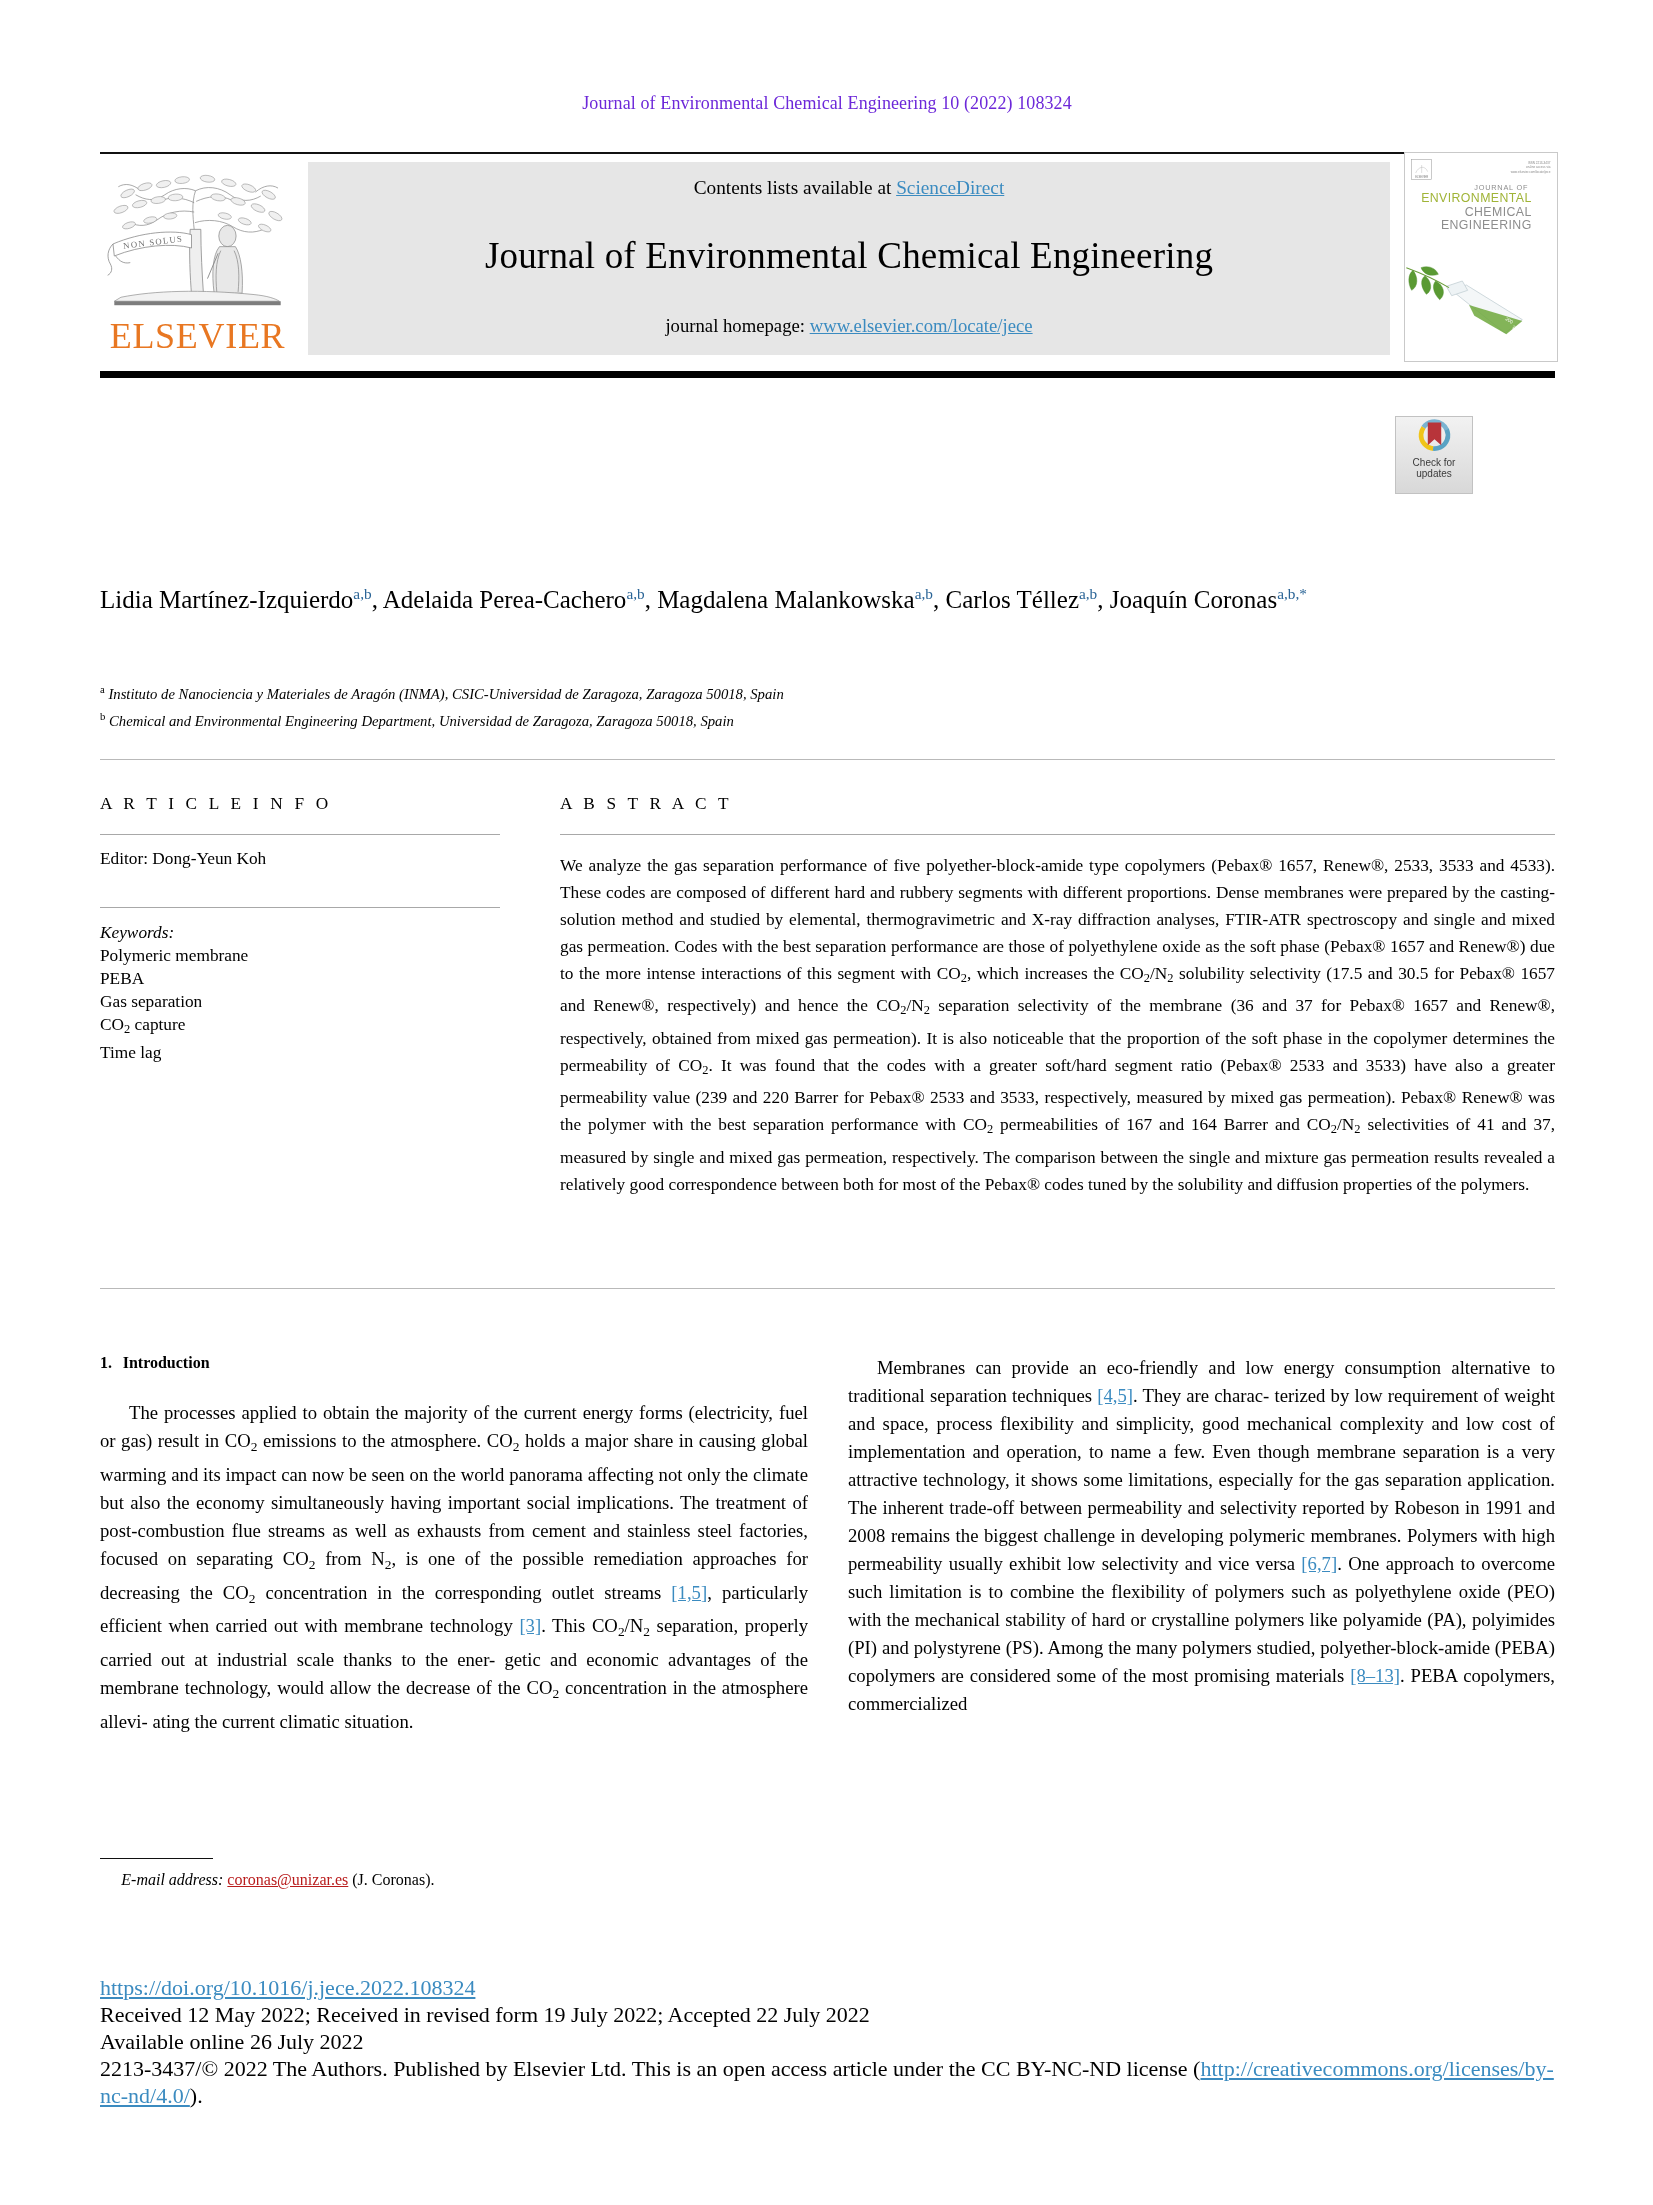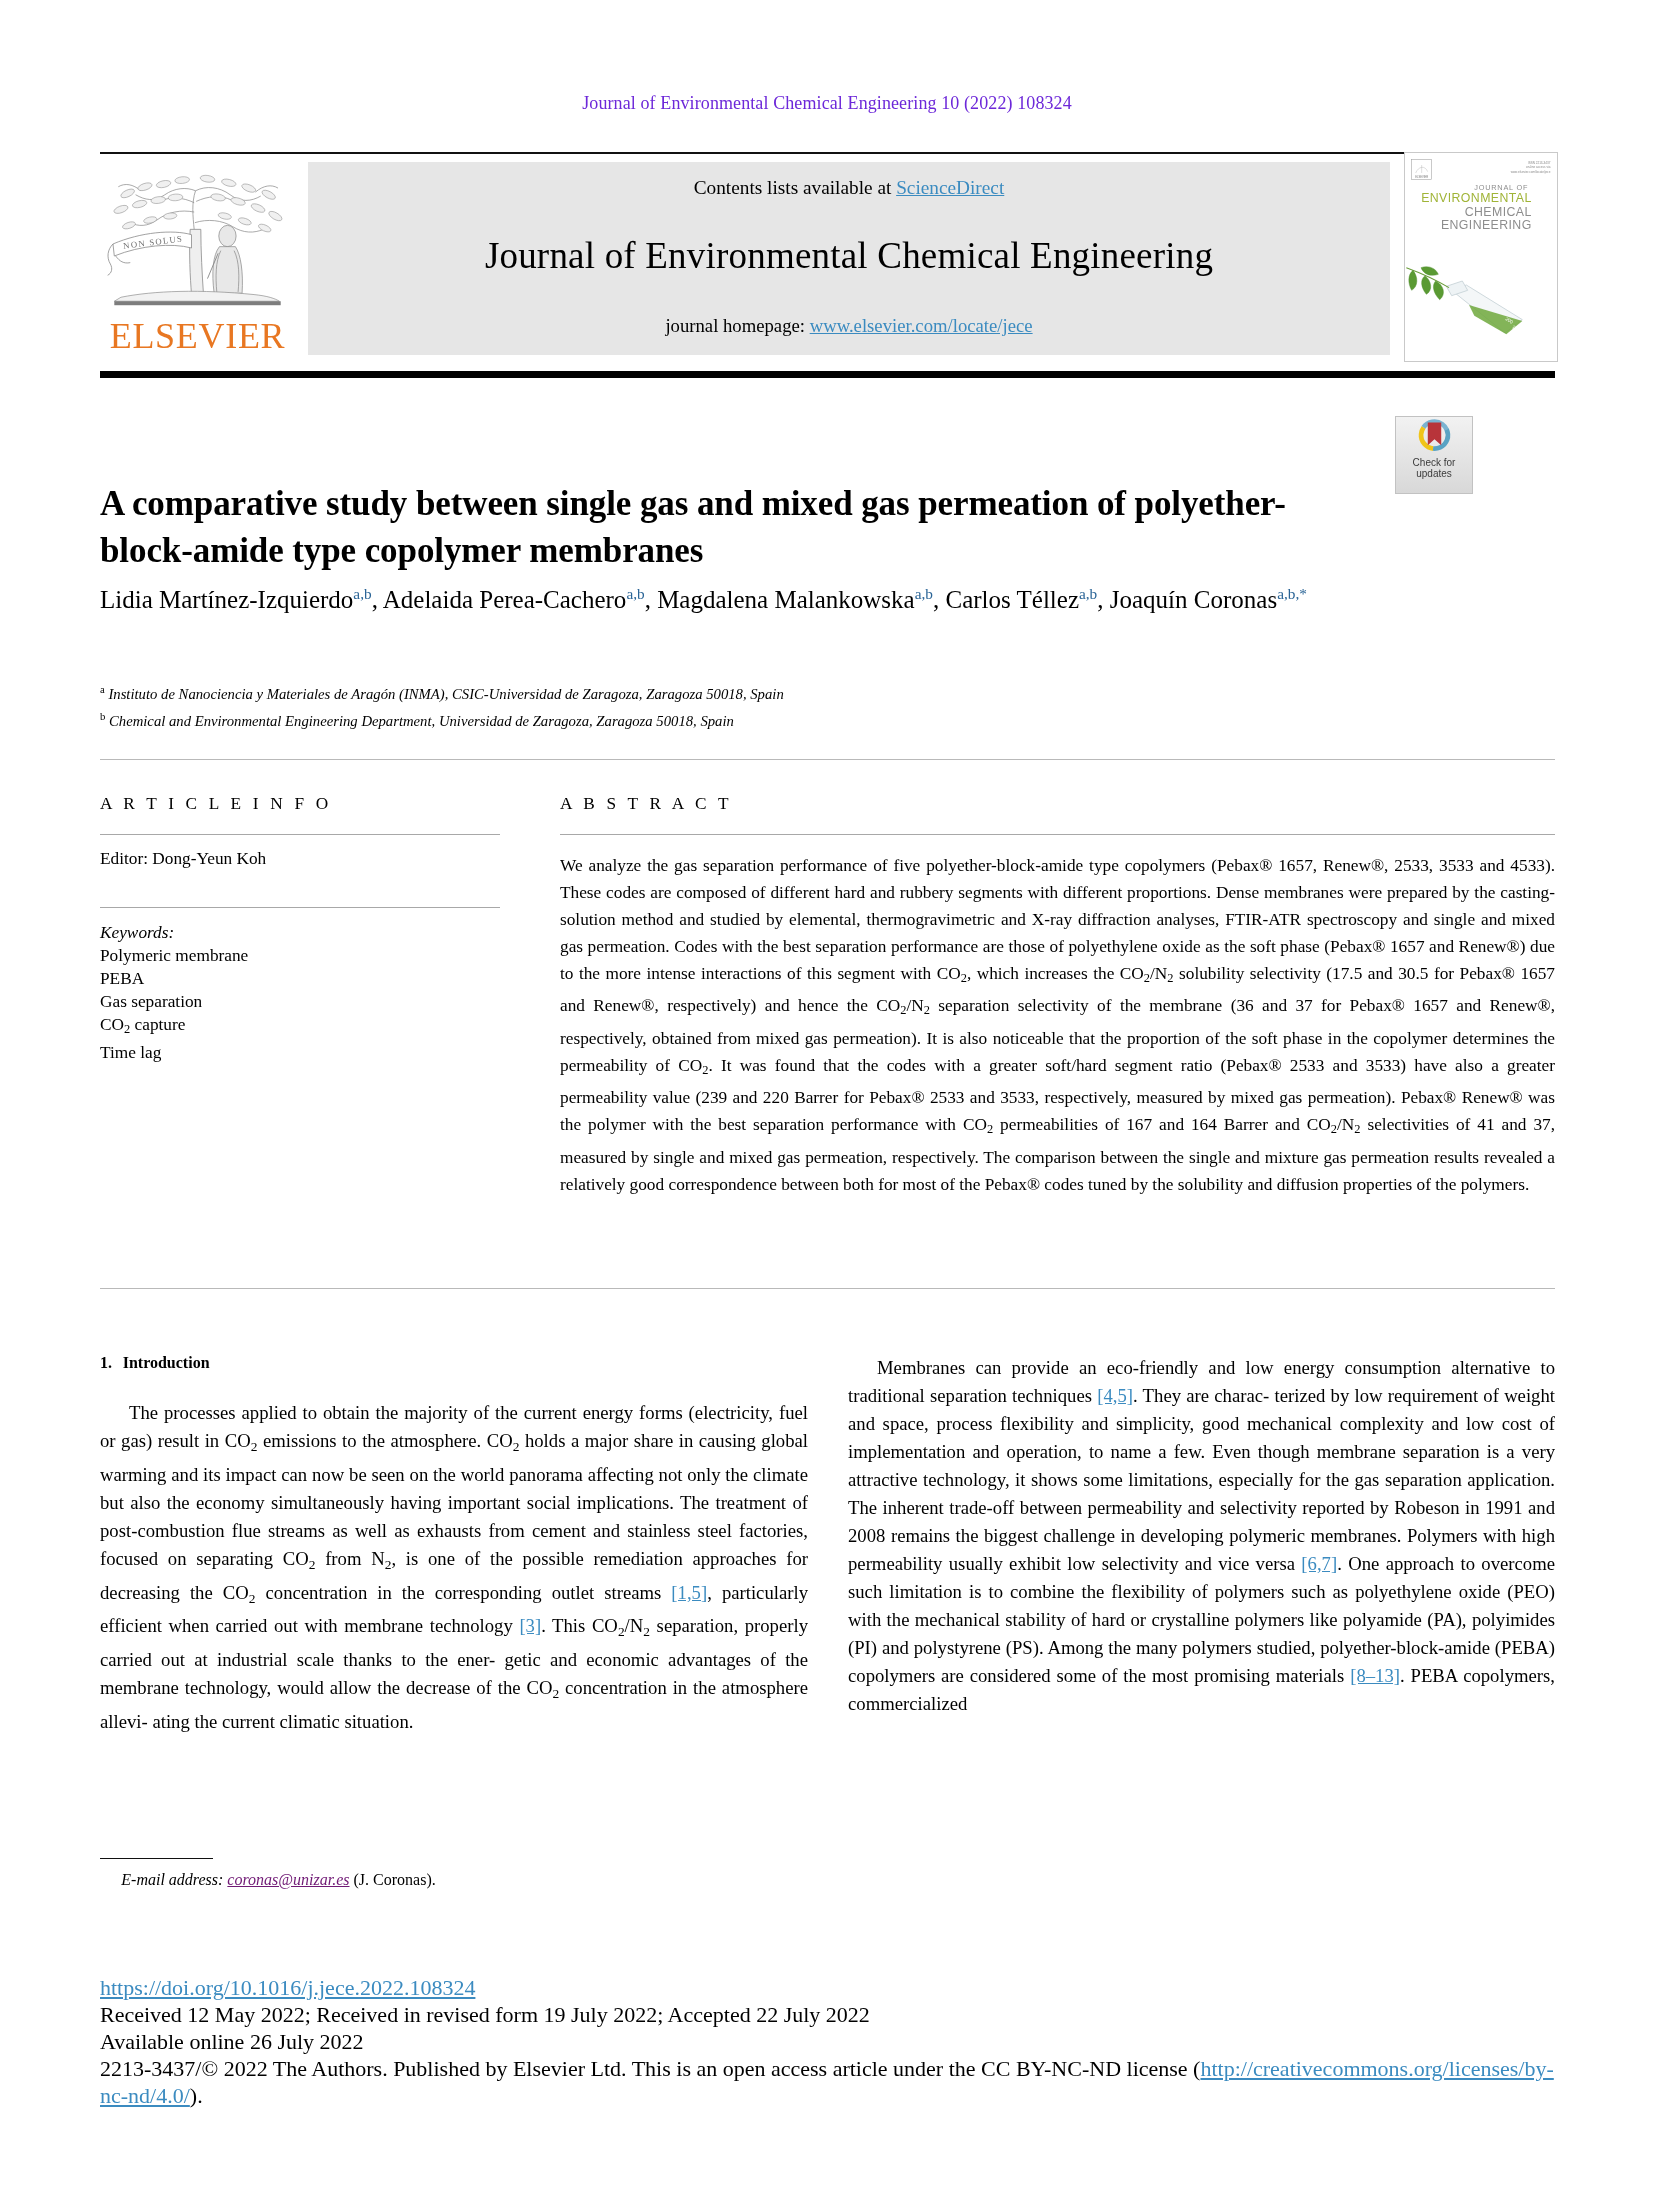--- a/index.html
+++ b/index.html
@@ -265,21 +265,21 @@
   .corr {
     position: absolute;
     top: 1867px;
     left: 100px;
     width: 1455px;
     font-size: 16px;
     line-height: 25px;
   }
   .corr .star { vertical-align: super; font-size: 11.3px; }
   .ital { font-style: italic; }
-  .mail-link { color: #701a75; font-style: italic; }
+  .mail-link { color: #b91c1c; }
 
   .pubinfo {
     position: absolute;
     top: 1974px;
     left: 100px;
     width: 1455px;
     font-size: 22px;
     line-height: 27px;
   }
   .doi-link { color: #3b8bc0; }
@@ -408,21 +408,20 @@
     <svg width="43" height="39" viewBox="0 0 64 58">
       <circle cx="32" cy="27" r="20" fill="none" stroke="#f0c419" stroke-width="7" stroke-dasharray="42 84" transform="rotate(95 32 27)"></circle>
       <circle cx="32" cy="27" r="20" fill="none" stroke="#7ab3d1" stroke-width="7" stroke-dasharray="42 84" transform="rotate(215 32 27)"></circle>
       <circle cx="32" cy="27" r="20" fill="none" stroke="#59a3c4" stroke-width="7" stroke-dasharray="42 84" transform="rotate(335 32 27)"></circle>
       <path d="M22 8 L42 8 L42 42 L32 33 L22 42 Z" fill="#b8343a"></path>
     </svg>
     <div class="cm-text">Check for</div>
     <div class="cm-text">updates</div>
   </div>
 
-  <h1 class="title">A comparative study between single gas and mixed gas permeation of polyether-block-amide type copolymer membranes</h1>
 
   <div class="authors">
     <span>Lidia Martínez-Izquierdo</span><span class="sup">a,b</span>,
     <span>Adelaida Perea-Cachero</span><span class="sup">a,b</span>,
     <span>Magdalena Malankowska</span><span class="sup">a,b</span>,
     <span>Carlos Téllez</span><span class="sup">a,b</span>,
     <span>Joaquín Coronas</span><span class="sup-star">a,b,*</span>
   </div>
 
   <div class="affils">

